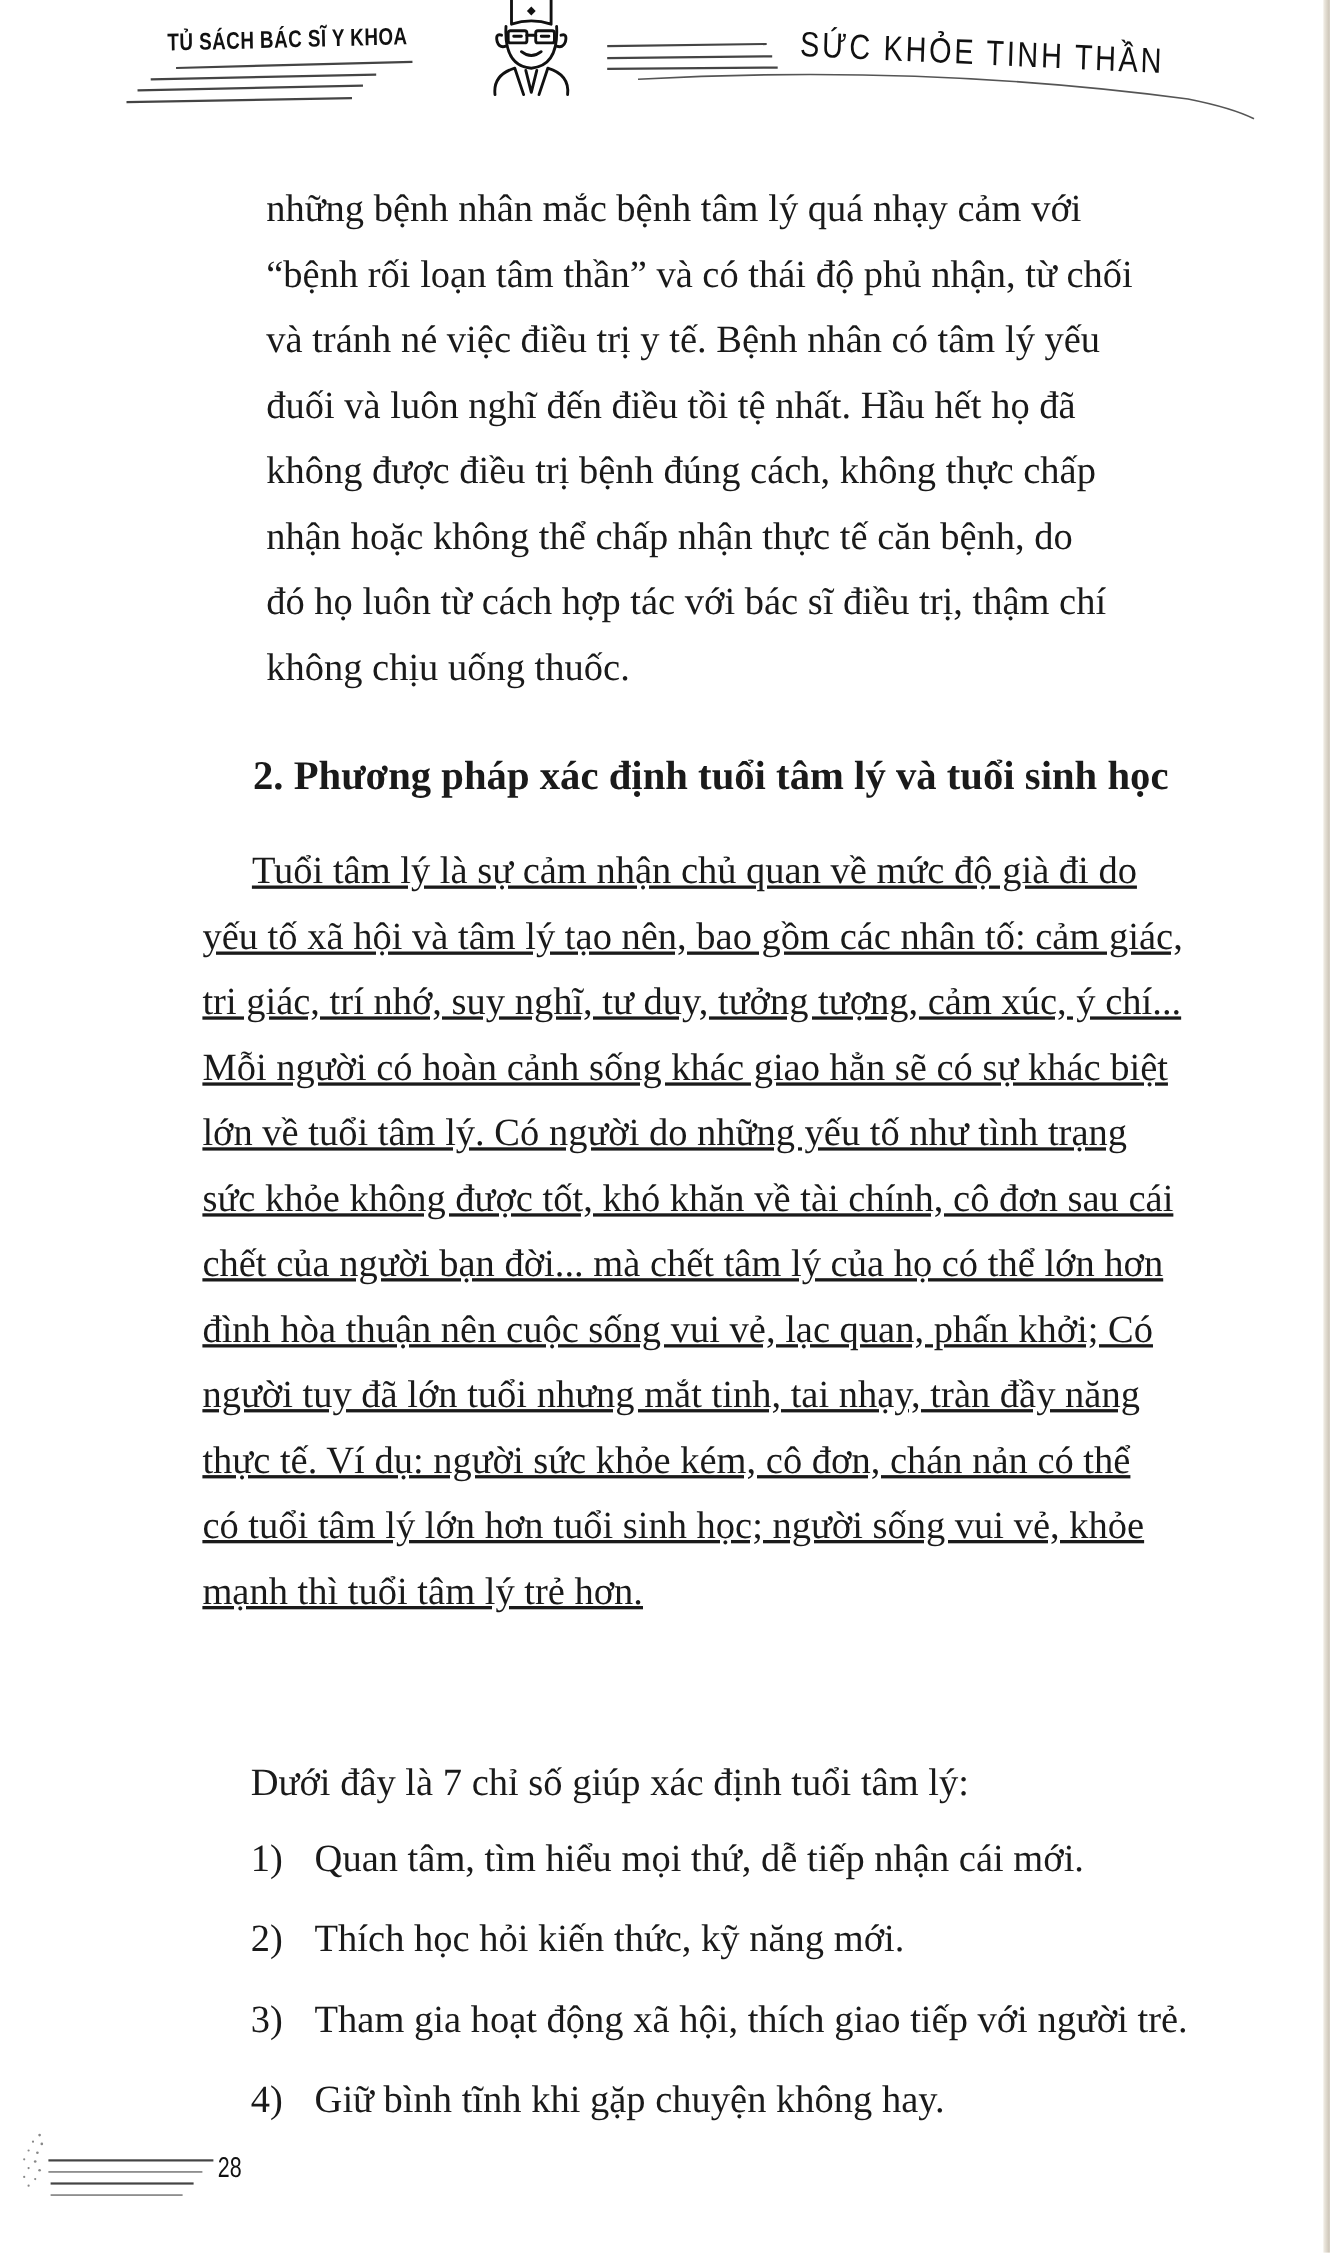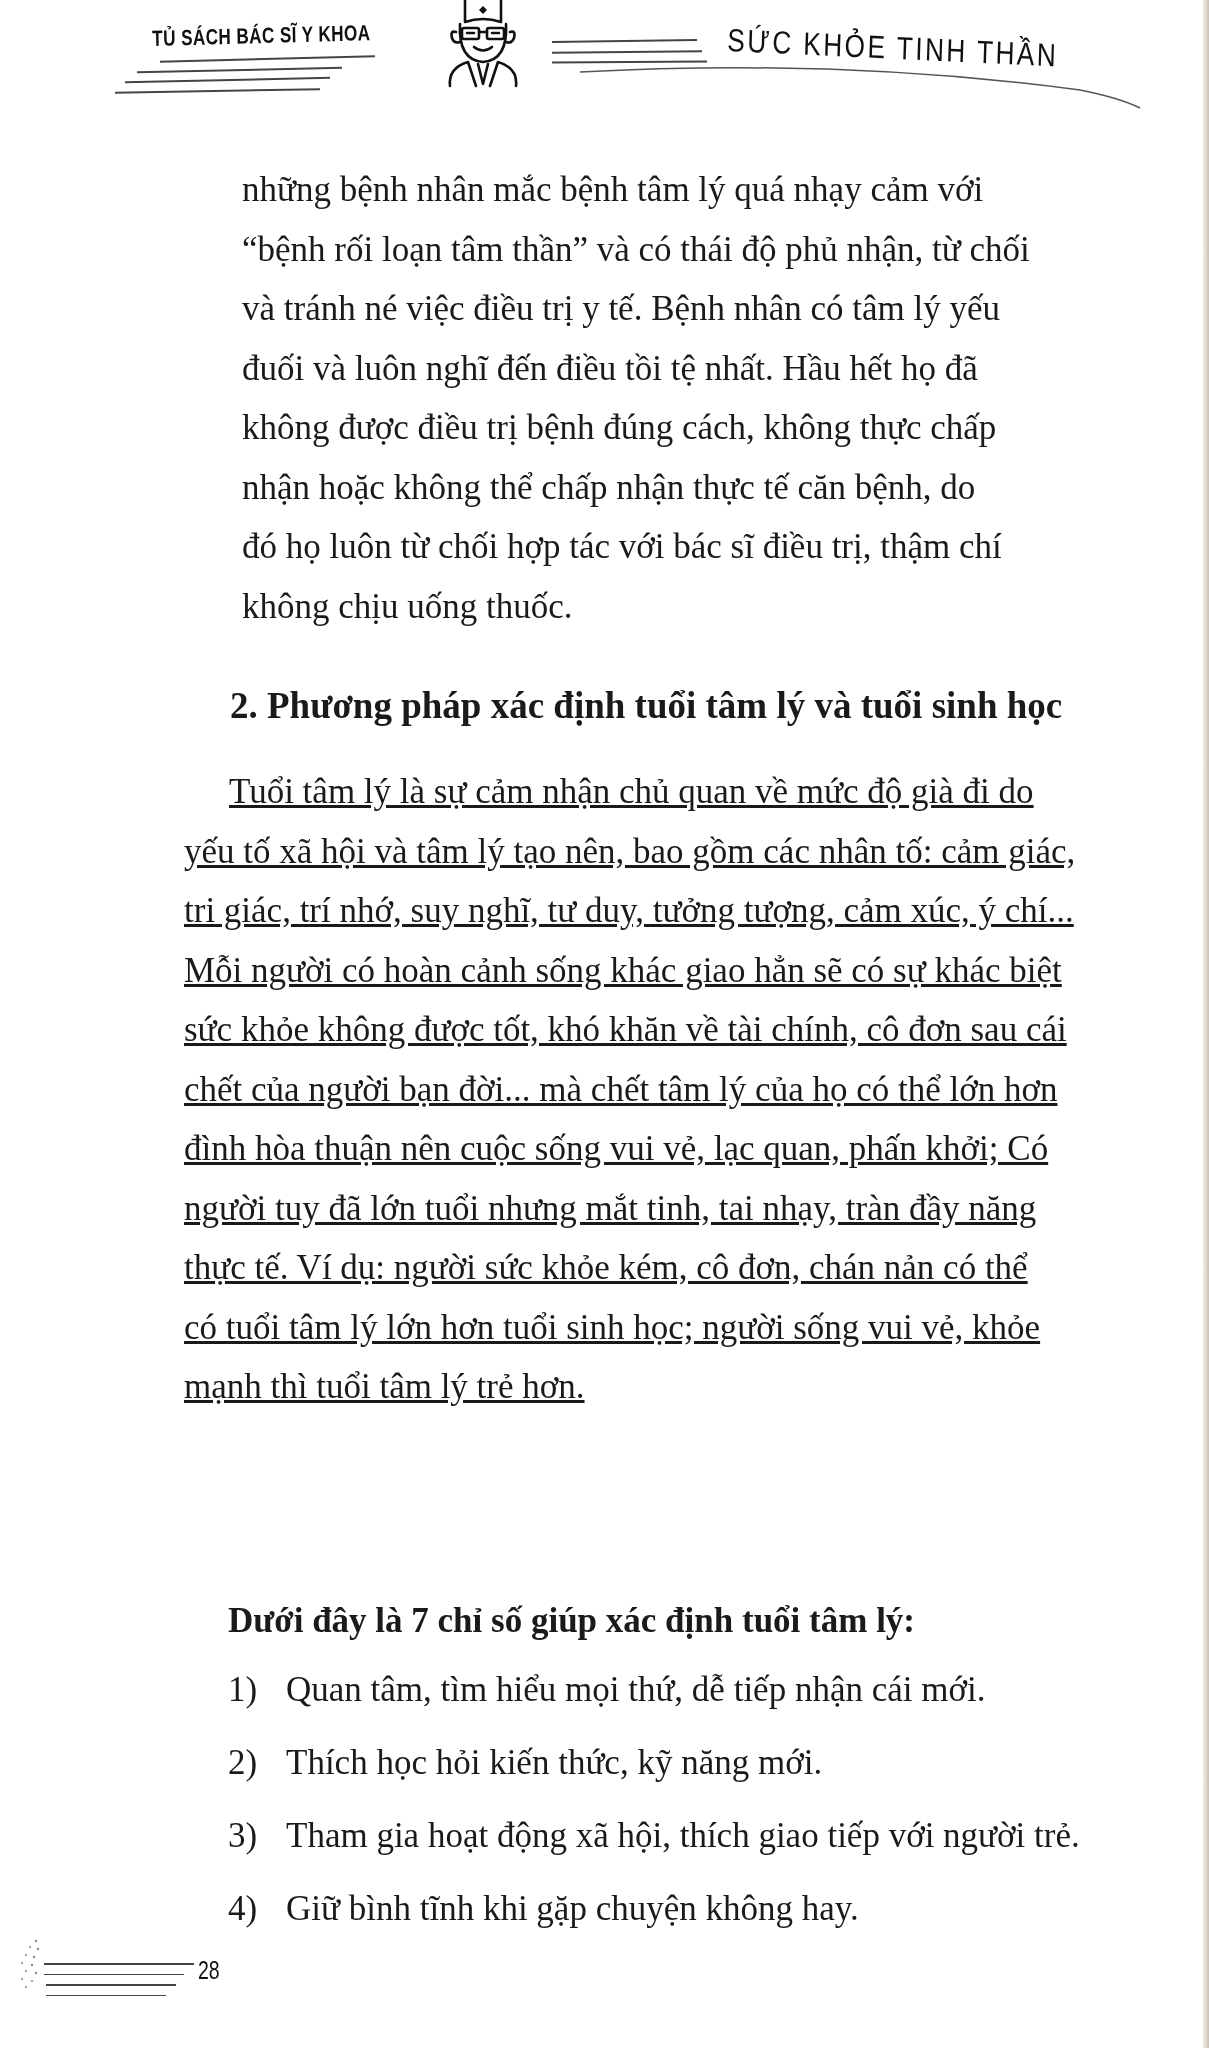--- a/index.html
+++ b/index.html
@@ -47,21 +47,21 @@
     text-align: justify; text-align-last: left;
   }
   .para .line { display: block; white-space: nowrap; }
   .section-heading {
     position: absolute; left: 230px; top: 684px;
     font-size: 37px; font-weight: bold; margin: 0;
   }
   .block2 { position: absolute; left: 184px; top: 762px; width: 970px; }
   .block2 .line { display: block; white-space: nowrap; text-decoration: underline; }
   .indent { padding-left: 45px; }
-  .intro-line { position: absolute; left: 228px; top: 1601px; font-size: 35px; font-weight: bold; }
+  .intro-line { position: absolute; left: 228px; top: 1601px; font-size: 35px; }
   .list { position: absolute; left: 228px; top: 1670px; margin: 0; padding: 0; list-style: none; }
   .list li { font-size: 35px; height: 73px; display: flex; }
   .list .num { width: 58px; }
   
   .footer-lines { position: absolute; left: 16px; top: 1963px; }
   .footer-dots { position: absolute; left: 12px; top: 1935px; width: 30px; height: 60px; }
   .page-number {
     position: absolute; left: 198px; top: 1955px;
     font-family: "Liberation Sans", "DejaVu Sans", sans-serif;
     font-size: 26px; transform: scaleX(0.75); transform-origin: left top; color: #111;
@@ -110,33 +110,34 @@
 
 <main>
   <div class="content">
     <p class="para">
       <span class="line">những bệnh nhân mắc bệnh tâm lý quá nhạy cảm với</span>
       <span class="line">“bệnh rối loạn tâm thần” và có thái độ phủ nhận, từ chối</span>
       <span class="line">và tránh né việc điều trị y tế. Bệnh nhân có tâm lý yếu</span>
       <span class="line">đuối và luôn nghĩ đến điều tồi tệ nhất. Hầu hết họ đã</span>
       <span class="line">không được điều trị bệnh đúng cách, không thực chấp</span>
       <span class="line">nhận hoặc không thể chấp nhận thực tế căn bệnh, do</span>
-      <span class="line">đó họ luôn từ chối hợp tác với bác sĩ điều trị, thậm chí</span>
+      <span class="line">đó họ luôn từ cách hợp tác với bác sĩ điều trị, thậm chí</span>
       <span class="line">không chịu uống thuốc.</span>
     </p>
   </div>
 
   <h2 class="section-heading">2. Phương pháp xác định tuổi tâm lý và tuổi sinh học</h2>
 
   <div class="block2">
     <p class="para">
       <span class="line indent">Tuổi tâm lý là sự cảm nhận chủ quan về mức độ già đi do</span>
       <span class="line">yếu tố xã hội và tâm lý tạo nên, bao gồm các nhân tố: cảm giác,</span>
       <span class="line">tri giác, trí nhớ, suy nghĩ, tư duy, tưởng tượng, cảm xúc, ý chí...</span>
       <span class="line">Mỗi người có hoàn cảnh sống khác giao hẳn sẽ có sự khác biệt</span>
+      <span class="line">lớn về tuổi tâm lý. Có người do những yếu tố như tình trạng</span>
       <span class="line">sức khỏe không được tốt, khó khăn về tài chính, cô đơn sau cái</span>
       <span class="line">chết của người bạn đời... mà chết tâm lý của họ có thể lớn hơn</span>
       <span class="line">đình hòa thuận nên cuộc sống vui vẻ, lạc quan, phấn khởi; Có</span>
       <span class="line">người tuy đã lớn tuổi nhưng mắt tinh, tai nhạy, tràn đầy năng</span>
       <span class="line">thực tế. Ví dụ: người sức khỏe kém, cô đơn, chán nản có thể</span>
       <span class="line">có tuổi tâm lý lớn hơn tuổi sinh học; người sống vui vẻ, khỏe</span>
       <span class="line">mạnh thì tuổi tâm lý trẻ hơn.</span>
     </p>
   </div>
 

